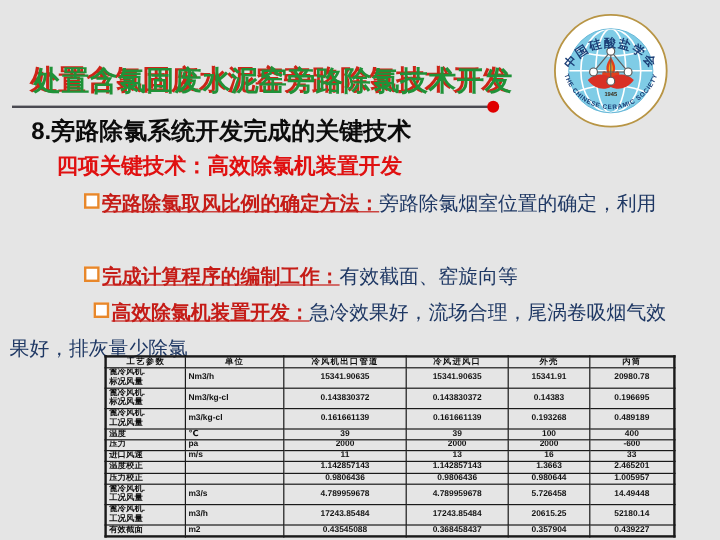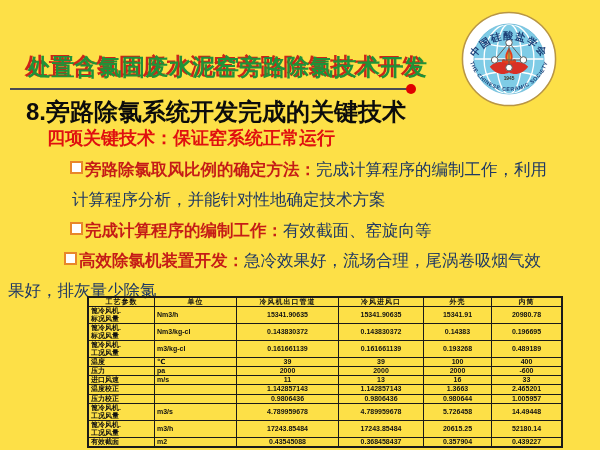--- a/index.html
+++ b/index.html
@@ -1,52 +1,52 @@
 <!DOCTYPE html>
 <html><head>
 <meta charset="utf-8">
 <style>
   html,body{margin:0;padding:0;}
   body{
     width:600px;height:450px;background:#ffffff;overflow:hidden;
     font-family:"Liberation Sans","DejaVu Sans",sans-serif;
   }
-  .slide{position:relative;width:600px;height:450px;background:#fde047;}
+  .slide{position:relative;width:600px;height:450px;background:#e5e5e5;}
 
   .title{
     position:absolute;left:28px;top:52px;
     font-size:23px;font-weight:bold;letter-spacing:0.5px;
     color:#1f9238;
     text-shadow:-3px -1px 0 #cd2418;
     white-space:nowrap;
   }
   .divider{
     position:absolute;left:10px;top:88px;width:398px;height:0;
     border-top:2px solid #4a4a52;
   }
   .divider-dot{
     position:absolute;left:406px;top:84px;width:10px;height:10px;
     border-radius:50%;background:#e00000;
   }
   .subtitle{
     position:absolute;left:26px;top:96px;
-    font-size:24px;font-weight:bold;color:#0c0c0c;white-space:nowrap;
+    font-size:20px;font-weight:bold;color:#0c0c0c;white-space:nowrap;
   }
   .keyline{
     position:absolute;left:47px;top:126px;
     font-size:18px;font-weight:bold;color:#e01010;white-space:nowrap;
   }
 
   .bline{position:absolute;font-size:16.5px;white-space:nowrap;}
   .sq{
     display:inline-block;width:9px;height:9px;
     border:2.5px solid #e8872a;background:#fff;
     margin-right:2px;transform:translateY(-1px);
   }
-  .kw{color:#c51c17;font-weight:bold;}
+  .kw{color:#c51c17;font-weight:bold;text-decoration:underline;}
   .bt{color:#1f3864;}
 
   table.param-table{
     position:absolute;left:87px;top:296px;width:455px;
     border-collapse:collapse;table-layout:fixed;
     border:2px solid #1a1a1a;
     font-family:"Liberation Sans","DejaVu Sans",sans-serif;
     font-size:7px;font-weight:bold;color:#111;line-height:1.15;
   }
   table.param-table th,table.param-table td{
@@ -110,34 +110,31 @@
     <text x="0" y="21.5" text-anchor="middle" font-size="5" font-weight="bold" fill="#3a2d1a">1945</text>
     <text font-size="10.5" font-weight="bold" fill="#1c3f77" letter-spacing="1.5">
       <textPath href="#arcTop" startOffset="50%" text-anchor="middle">中国硅酸盐学会</textPath>
     </text>
     <text font-size="5.6" font-weight="bold" fill="#1c3f77" letter-spacing="0.6">
       <textPath href="#arcBottom" startOffset="50%" text-anchor="middle">THE CHINESE CERAMIC SOCIETY</textPath>
     </text>
   </svg>
 
   <div class="subtitle">8.旁路除氯系统开发完成的关键技术</div>
-  <div class="keyline">四项关键技术：保证窑系统正常运行</div>
+  <div class="keyline">四项关键技术：高效除氯机装置开发</div>
 
   <div class="bline" style="left:70px;top:159px;">
-    <span class="sq"></span><span class="kw">旁路除氯取风比例的确定方法：</span><span class="bt">完成计算程序的编制工作，利用</span>
-  </div>
-  <div class="bline" style="left:72px;top:189px;">
-    <span class="bt">计算程序分析，并能针对性地确定技术方案</span>
+    <span class="sq"></span><span class="kw">旁路除氯取风比例的确定方法：</span><span class="bt">旁路除氯烟室位置的确定，利用</span>
   </div>
 
   <div class="bline" style="left:70px;top:220px;">
     <span class="sq"></span><span class="kw">完成计算程序的编制工作：</span><span class="bt">有效截面、窑旋向等</span>
   </div>
 
-  <div class="bline" style="left:64px;top:250px;text-align:right;">
+  <div class="bline" style="left:78px;top:250px;text-align:right;">
     <span class="sq"></span><span class="kw">高效除氯机装置开发：</span><span class="bt">急冷效果好，流场合理，尾涡卷吸烟气效</span>
   </div>
   <div class="bline" style="left:8px;top:280px;">
     <span class="bt">果好，排灰量少除氯</span>
   </div>
 
   <table class="param-table">
       <thead>
         <tr>
           <th>工艺参数</th>

